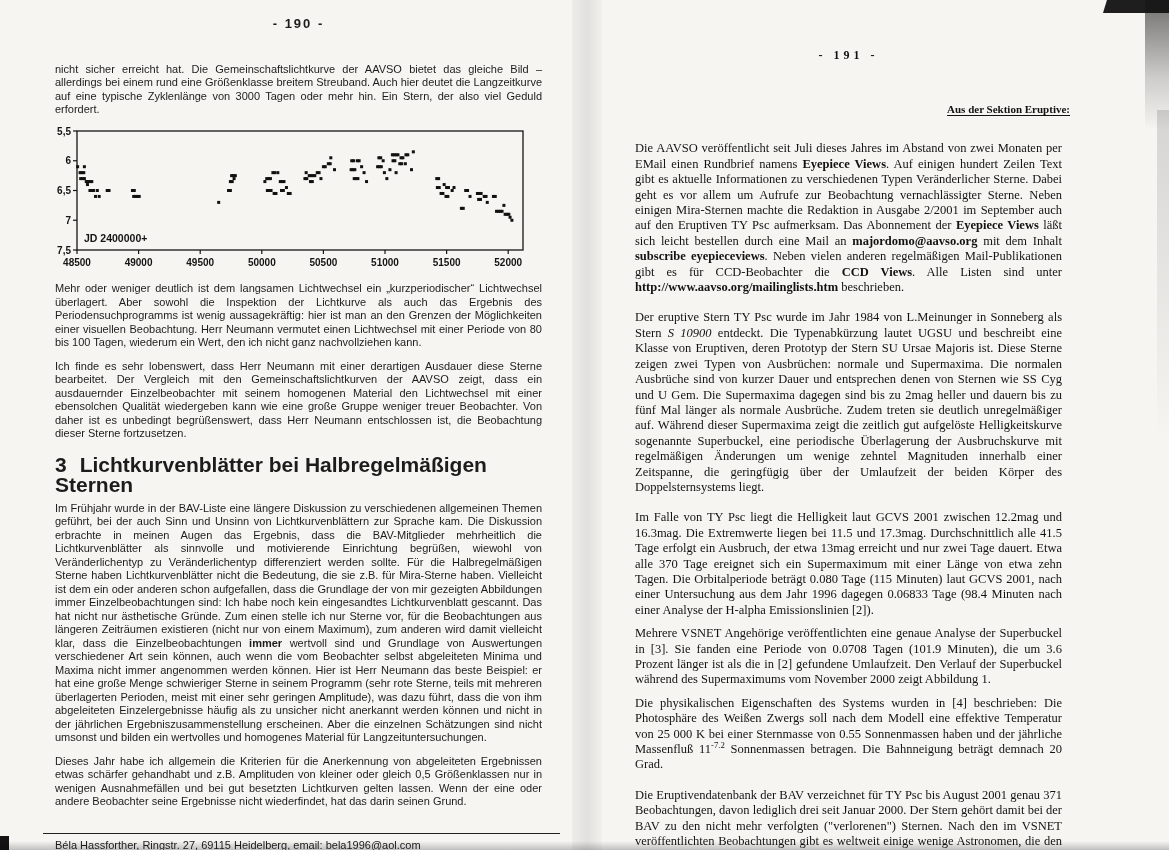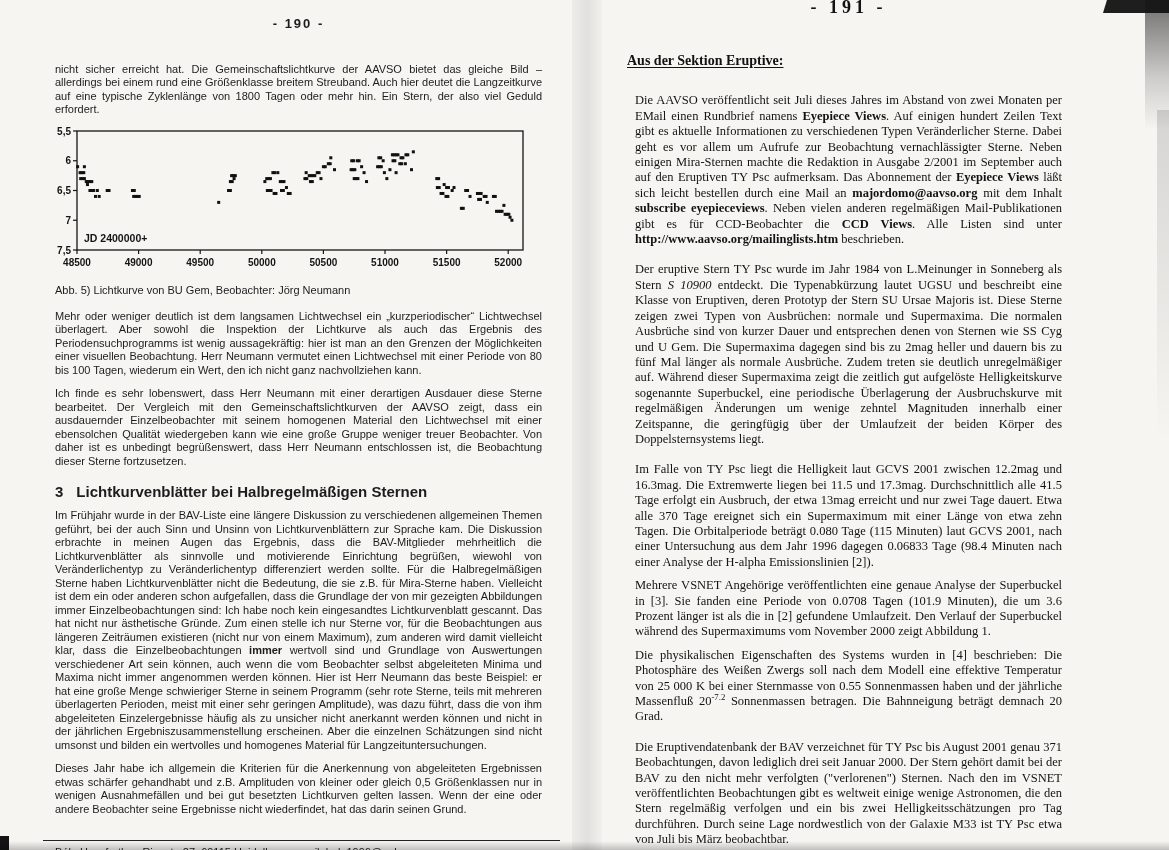--- a/index.html
+++ b/index.html
@@ -15,38 +15,38 @@
     font-size:11px;line-height:13.5px;color:#1c1c1c;
   }
   .page-left .pageno{
     text-align:center;font-size:13px;font-weight:bold;
     letter-spacing:2px;margin-top:17px;margin-bottom:32px;
   }
   .page-left p{margin:0 0 10px 0;text-align:justify;}
   .chart-wrap{margin:4px 0 0 -14px;}
   .fig-caption{text-align:center;margin:2px 0 12px 0 !important;}
   .section-heading{
-    font-size:15px;font-weight:bold;line-height:20px;
+    font-size:21px;font-weight:bold;line-height:20px;
     margin:14px 0 7px 0;text-align:left;
   }
   .section-heading .num{margin-right:13px;}
   .footer-block{margin-top:24px;}
   .footer-rule{border-top:1.3px solid #222;margin:0 -18px 0 -12px;height:0;}
   .footer-text{padding-top:5px;text-align:left;}
   
   .page-right{
     position:absolute;left:627px;top:0;width:443px;
     font-family:"Liberation Serif",serif;
     font-size:12.5px;line-height:15.4px;color:#121212;
   }
   .page-right .pageno{
-    text-align:center;font-size:18px;font-weight:bold;
-    letter-spacing:4px;margin-bottom:36px;
-  }
-  .article-title{text-align:left;font-weight:bold;font-size:14px;line-height:20px;margin-bottom:22px;}
+    text-align:center;font-size:12px;font-weight:bold;
+    letter-spacing:4px;margin-top:48px;margin-bottom:36px;
+  }
+  .article-title{text-align:right;font-weight:bold;font-size:11px;line-height:20px;margin-bottom:22px;}
   .article-title .t1{text-decoration:underline;text-underline-offset:2px;}
   .page-right p{margin:8px;text-align:justify;}
   .gap-m{margin-top:15px !important;}
   sup{font-size:70%;line-height:0;}
   
   .art{position:absolute;pointer-events:none;}
   .art-tr{top:0;right:0;width:66px;height:13px;background:#1e1e1e;
           clip-path:polygon(6% 0,100% 0,100% 100%,0 100%);}
   .art-redge{top:0;right:0;width:24px;height:130px;
           background:linear-gradient(to bottom,rgba(20,20,20,.60),rgba(20,20,20,.18) 60%,rgba(20,20,20,0));}
@@ -57,21 +57,21 @@
           background:linear-gradient(to bottom,rgba(0,0,0,0),rgba(0,0,0,.22));}
   .art-gutter{top:0;left:572px;width:30px;height:100%;
           background:linear-gradient(to right,rgba(0,0,0,.035),rgba(0,0,0,.085) 50%,rgba(0,0,0,.02));}
 </style>
 </head>
 <body>
 
 <div class="page-left">
   <div class="pageno">- 190 -</div>
 
-  <p>nicht sicher erreicht hat. Die Gemeinschaftslichtkurve der AAVSO bietet das gleiche Bild – allerdings bei einem rund eine Größenklasse breitem Streuband. Auch hier deutet die Langzeitkurve auf eine typische Zyklenlänge von 1800 Tagen oder mehr hin. Ein Stern, der also viel Geduld erfordert.</p>
+  <p>nicht sicher erreicht hat. Die Gemeinschaftslichtkurve der AAVSO bietet das gleiche Bild – allerdings bei einem rund eine Größenklasse breitem Streuband. Auch hier deutet die Langzeitkurve auf eine typische Zyklenlänge von 3000 Tagen oder mehr hin. Ein Stern, der also viel Geduld erfordert.</p>
 
   <div class="chart-wrap">
     <svg id="chart-svg" width="492" height="152" viewBox="0 0 492 152">
         <rect x="36" y="4" width="446" height="119" fill="none" stroke="#141414" stroke-width="1.3"></rect>
         <line x1="32" y1="4" x2="36" y2="4" stroke="#141414" stroke-width="1.2"></line>
         <text x="30" y="7.5" text-anchor="end" font-family="&quot;Liberation Sans&quot;,sans-serif" font-size="10px" font-weight="bold" fill="#141414">5,5</text>
         <line x1="32" y1="33.75" x2="36" y2="33.75" stroke="#141414" stroke-width="1.2"></line>
         <text x="30" y="37.25" text-anchor="end" font-family="&quot;Liberation Sans&quot;,sans-serif" font-size="10px" font-weight="bold" fill="#141414">6</text>
         <line x1="32" y1="63.5" x2="36" y2="63.5" stroke="#141414" stroke-width="1.2"></line>
         <text x="30" y="67" text-anchor="end" font-family="&quot;Liberation Sans&quot;,sans-serif" font-size="10px" font-weight="bold" fill="#141414">6,5</text>
@@ -241,21 +241,20 @@
         <rect x="459.5552486187845" y="82.82499999999997" width="3" height="3" fill="#111111"></rect>
         <rect x="461.40331491712703" y="76.875" width="3" height="3" fill="#111111"></rect>
         <rect x="462.63535911602213" y="85.80000000000003" width="3" height="3" fill="#111111"></rect>
         <rect x="464.48342541436466" y="85.80000000000003" width="3" height="3" fill="#111111"></rect>
         <rect x="466.3314917127072" y="85.80000000000003" width="3" height="3" fill="#111111"></rect>
         <rect x="467.56353591160223" y="88.775" width="3" height="3" fill="#111111"></rect>
         <rect x="469.41160220994476" y="91.75" width="3" height="3" fill="#111111"></rect>
         <text x="43" y="115" font-family="&quot;Liberation Sans&quot;,sans-serif" font-size="10.5px" font-weight="bold" fill="#141414">JD 2400000+</text>
       </svg>
   </div>
-  <p class="fig-caption">Abb. 5) Lichtkurve von BU Gem, Beobachter: Jörg Neumann</p>
 
   <p>Mehr oder weniger deutlich ist dem langsamen Lichtwechsel ein „kurzperiodischer“ Lichtwechsel überlagert. Aber sowohl die Inspektion der Lichtkurve als auch das Ergebnis des Periodensuchprogramms ist wenig aussagekräftig: hier ist man an den Grenzen der Möglichkeiten einer visuellen Beobachtung. Herr Neumann vermutet einen Lichtwechsel mit einer Periode von 80 bis 100 Tagen, wiederum ein Wert, den ich nicht ganz nachvollziehen kann.</p>
   <p>Ich finde es sehr lobenswert, dass Herr Neumann mit einer derartigen Ausdauer diese Sterne bearbeitet. Der Vergleich mit den Gemeinschaftslichtkurven der AAVSO zeigt, dass ein ausdauernder Einzelbeobachter mit seinem homogenen Material den Lichtwechsel mit einer ebensolchen Qualität wiedergeben kann wie eine große Gruppe weniger treuer Beobachter. Von daher ist es unbedingt begrüßenswert, dass Herr Neumann entschlossen ist, die Beobachtung dieser Sterne fortzusetzen.</p>
 
   <div class="section-heading">
     <span class="num">3</span><span>Lichtkurvenblätter bei Halbregelmäßigen Sternen</span>
   </div>
 
   <p><span>Im Frühjahr wurde in der BAV-Liste eine längere Diskussion zu verschiedenen allgemeinen Themen geführt, bei der auch Sinn und Unsinn von Lichtkurvenblättern zur Sprache kam. Die Diskussion erbrachte in meinen Augen das Ergebnis, dass die BAV-Mitglieder mehrheitlich die Lichtkurvenblätter als sinnvolle und motivierende Einrichtung begrüßen, wiewohl von Veränderlichentyp zu Veränderlichentyp differenziert werden sollte. Für die Halbregelmäßigen Sterne haben Lichtkurvenblätter nicht die Bedeutung, die sie z.B. für Mira-Sterne haben. Vielleicht ist dem ein oder anderen schon aufgefallen, dass die Grundlage der von mir gezeigten Abbildungen immer Einzelbeobachtungen sind: Ich habe noch kein eingesandtes Lichtkurvenblatt gescannt. Das hat nicht nur ästhetische Gründe. Zum einen stelle ich nur Sterne vor, für die Beobachtungen aus längeren Zeiträumen existieren (nicht nur von einem Maximum), zum anderen wird damit vielleicht klar, dass die Einzelbeobachtungen </span><span style="font-weight: bold;">immer</span><span> wertvoll sind und Grundlage von Auswertungen verschiedener Art sein können, auch wenn die vom Beobachter selbst abgeleiteten Minima und Maxima nicht immer angenommen werden können. Hier ist Herr Neumann das beste Beispiel: er hat eine große Menge schwieriger Sterne in seinem Programm (sehr rote Sterne, teils mit mehreren überlagerten Perioden, meist mit einer sehr geringen Amplitude), was dazu führt, dass die von ihm abgeleiteten Einzelergebnisse häufig als zu unsicher nicht anerkannt werden können und nicht in der jährlichen Ergebniszusammenstellung erscheinen. Aber die einzelnen Schätzungen sind nicht umsonst und bilden ein wertvolles und homogenes Material für Langzeituntersuchungen.</span></p>
   <p>Dieses Jahr habe ich allgemein die Kriterien für die Anerkennung von abgeleiteten Ergebnissen etwas schärfer gehandhabt und z.B. Amplituden von kleiner oder gleich 0,5 Größenklassen nur in wenigen Ausnahmefällen und bei gut besetzten Lichtkurven gelten lassen. Wenn der eine oder andere Beobachter seine Ergebnisse nicht wiederfindet, hat das darin seinen Grund.</p>
@@ -270,21 +269,21 @@
   <div class="pageno">- 191 -</div>
 
   <div class="article-title">
     <div class="t1">Aus der Sektion Eruptive:</div>
   </div>
 
   <p><span>Die AAVSO veröffentlicht seit Juli dieses Jahres im Abstand von zwei Monaten per EMail einen Rundbrief namens </span><span style="font-weight: bold;">Eyepiece Views</span><span>. Auf einigen hundert Zeilen Text gibt es aktuelle Informationen zu verschiedenen Typen Veränderlicher Sterne. Dabei geht es vor allem um Aufrufe zur Beobachtung vernachlässigter Sterne. Neben einigen Mira-Sternen machte die Redaktion in Ausgabe 2/2001 im September auch auf den Eruptiven TY Psc aufmerksam. Das Abonnement der </span><span style="font-weight: bold;">Eyepiece Views</span><span> läßt sich leicht bestellen durch eine Mail an </span><span style="font-weight: bold;">majordomo@aavso.org</span><span> mit dem Inhalt </span><span style="font-weight: bold;">subscribe eyepieceviews</span><span>. Neben vielen anderen regelmäßigen Mail-Publikationen gibt es für CCD-Beobachter die </span><span style="font-weight: bold;">CCD Views</span><span>. Alle Listen sind unter </span><span style="font-weight: bold;">http://www.aavso.org/mailinglists.htm</span><span> beschrieben.</span></p>
   <p class="gap-m"><span>Der eruptive Stern TY Psc wurde im Jahr 1984 von L.Meinunger in Sonneberg als Stern </span><span style="font-style: italic;">S 10900</span><span> entdeckt. Die Typenabkürzung lautet UGSU und beschreibt eine Klasse von Eruptiven, deren Prototyp der Stern SU Ursae Majoris ist. Diese Sterne zeigen zwei Typen von Ausbrüchen: normale und Supermaxima.  Die normalen Ausbrüche sind von kurzer Dauer und entsprechen denen von Sternen wie SS Cyg und U Gem. Die Supermaxima dagegen sind bis zu 2mag heller und dauern bis zu fünf Mal länger als normale Ausbrüche. Zudem treten sie deutlich unregelmäßiger auf. Während dieser Supermaxima zeigt die zeitlich gut aufgelöste Helligkeitskurve sogenannte Superbuckel, eine periodische Überlagerung der Ausbruchskurve mit regelmäßigen Änderungen um wenige zehntel Magnituden innerhalb einer Zeitspanne, die geringfügig über der Umlaufzeit der beiden Körper des Doppelsternsystems liegt.</span></p>
   <p class="gap-m">Im Falle von TY Psc liegt die Helligkeit laut GCVS 2001 zwischen 12.2mag und 16.3mag. Die Extremwerte liegen bei 11.5 und 17.3mag. Durchschnittlich alle 41.5 Tage erfolgt ein Ausbruch, der etwa 13mag erreicht und nur zwei Tage dauert. Etwa alle 370 Tage ereignet sich ein Supermaximum mit einer Länge von etwa zehn Tagen. Die Orbitalperiode beträgt 0.080 Tage (115 Minuten) laut GCVS 2001, nach einer Untersuchung aus dem Jahr 1996 dagegen 0.06833 Tage (98.4 Minuten nach einer Analyse der H-alpha Emissionslinien [2]).</p>
   <p>Mehrere VSNET Angehörige veröffentlichten eine genaue Analyse der Superbuckel in [3]. Sie fanden eine Periode von 0.0708 Tagen (101.9 Minuten), die um 3.6 Prozent länger ist als die in [2] gefundene Umlaufzeit. Den Verlauf der Superbuckel während des Supermaximums vom November 2000 zeigt Abbildung 1.</p>
-  <p><span>Die physikalischen Eigenschaften des Systems wurden in [4] beschrieben: Die Photosphäre des Weißen Zwergs soll nach dem Modell eine effektive Temperatur von 25 000 K bei einer Sternmasse von 0.55 Sonnenmassen haben und der jährliche Massenfluß 20</span><sup>-7.2</sup><span> Sonnenmassen betragen. Die Bahnneigung beträgt demnach 20 Grad.</span></p>
+  <p><span>Die physikalischen Eigenschaften des Systems wurden in [4] beschrieben: Die Photosphäre des Weißen Zwergs soll nach dem Modell eine effektive Temperatur von 25 000 K bei einer Sternmasse von 0.55 Sonnenmassen haben und der jährliche Massenfluß 11</span><sup>-7.2</sup><span> Sonnenmassen betragen. Die Bahnneigung beträgt demnach 20 Grad.</span></p>
   <p class="gap-m">Die Eruptivendatenbank der BAV verzeichnet für TY Psc bis August 2001 genau 371 Beobachtungen, davon lediglich drei seit Januar 2000. Der Stern gehört damit bei der BAV zu den nicht mehr verfolgten ("verlorenen") Sternen. Nach den im VSNET veröffentlichten Beobachtungen gibt es weltweit einige wenige Astronomen,  die den Stern regelmäßig verfolgen und ein bis zwei Helligkeitsschätzungen pro Tag durchführen. Durch seine Lage nordwestlich von der Galaxie M33 ist TY Psc etwa von Juli bis März beobachtbar.</p>
 
 </div>
 
 <div class="art art-tr"></div>
 <div class="art art-redge"></div>
 <div class="art art-redge2"></div>
 <div class="art art-bl"></div>
 <div class="art art-bottom"></div>
 <div class="art art-gutter"></div>

